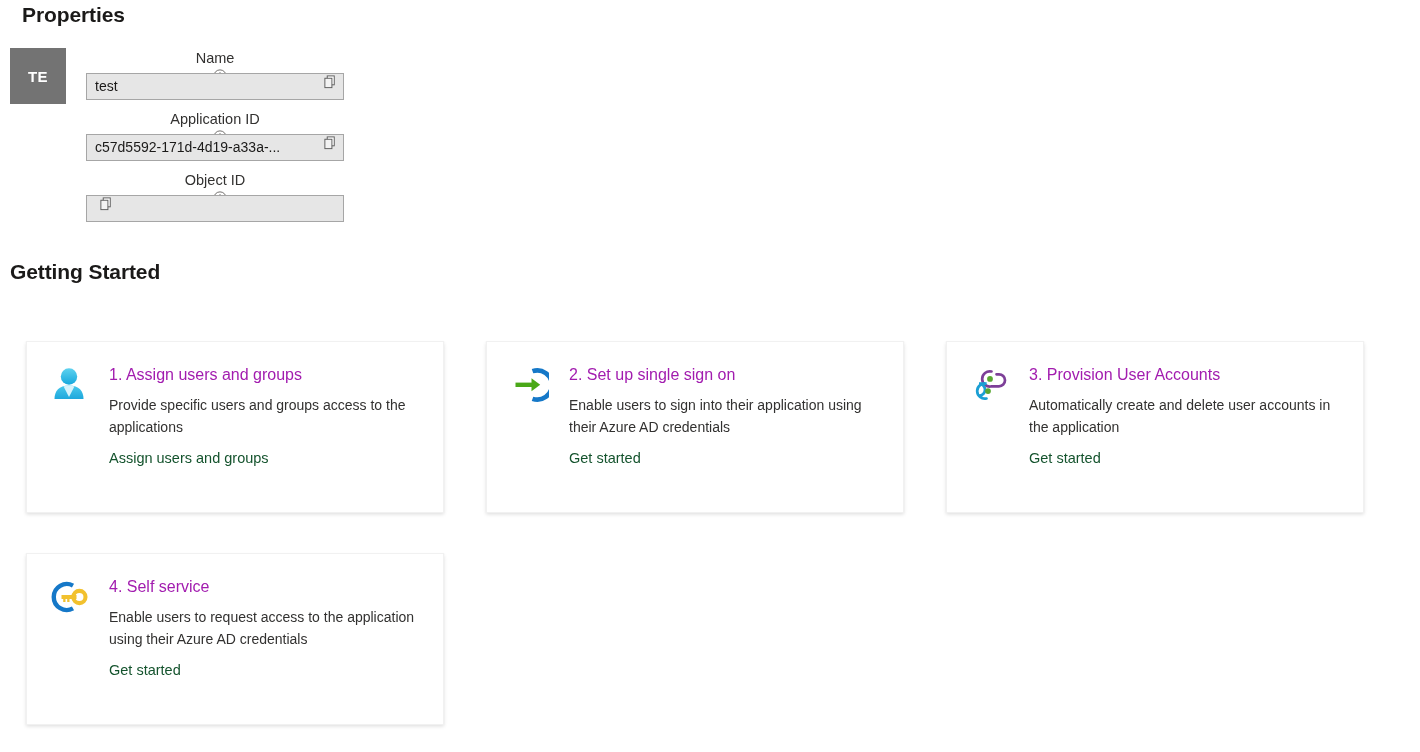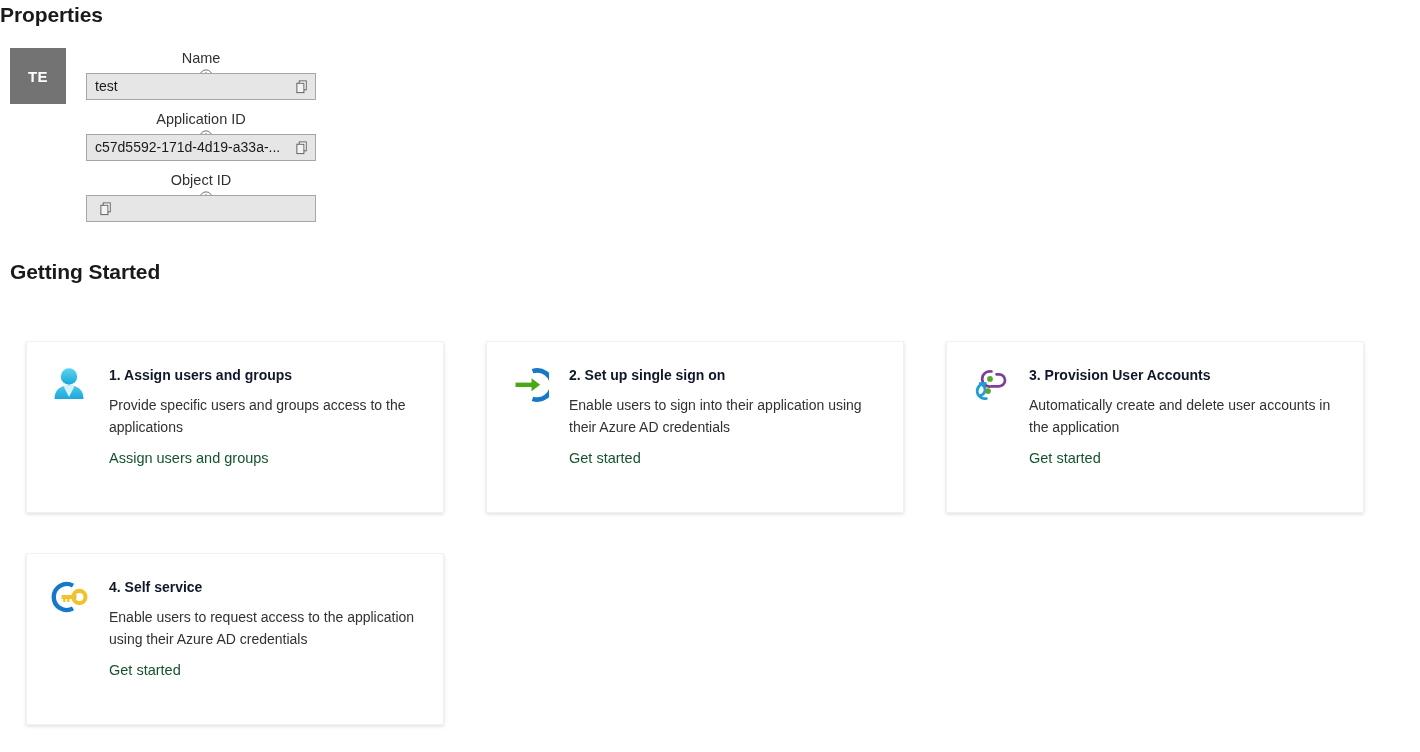--- a/index.html
+++ b/index.html
@@ -16,21 +16,21 @@
   .page { position: relative; width: 1420px; height: 752px; padding: 0; }
 
   
   .section-title {
     font-size: 21px;
     font-weight: bold;
     color: #1b1a19;
     letter-spacing: -0.1px;
     margin: 0;
   }
-  #properties-title { position: absolute; left: 0; top: 3px; }
+  #properties-title { position: absolute; left: 22px; top: 3px; }
   #getting-started-title { position: absolute; left: 10px; top: 260px; }
 
   
   .properties-block {
     position: absolute;
     left: 10px;
     top: 48px;
     display: flex;
     align-items: flex-start;
   }
@@ -68,26 +68,25 @@
 
   .info-icon {
     width: 14px; height: 14px;
     margin-left: 9px;
     flex: 0 0 auto;
     display: block;
   }
 
   .field-input {
     position: relative;
-    width: 230px;
+    width: 258px;
     height: 27px;
     background: #e6e6e6;
     border: 1px solid #a6a6a6;
     display: flex;
-    align-items: center;
     padding: 0 5px 0 8px;
   }
   .field-value {
     font-size: 14px;
     color: #1b1a19;
     line-height: 25px;
     white-space: nowrap;
     overflow: hidden;
     flex: 1 1 auto;
   }
@@ -125,23 +124,23 @@
     width: 40px; height: 40px;
     flex: 0 0 auto;
     margin-right: 20px;
     margin-top: 1px;
     display: block;
   }
 
   .card-body { flex: 1 1 auto; min-width: 0; padding-top: 1px; }
 
   .card-title {
-    font-size: 14px;
-    font-weight: bold;
-    color: #0f172a;
+    font-size: 16px;
+    font-weight: normal;
+    color: #a21caf;
     margin: 0 0 9px 0;
     line-height: 20px;
   }
 
   .card-desc {
     font-size: 14px;
     color: #323130;
     line-height: 22px;
     margin: 0 0 10px 0;
     max-width: 312px;

